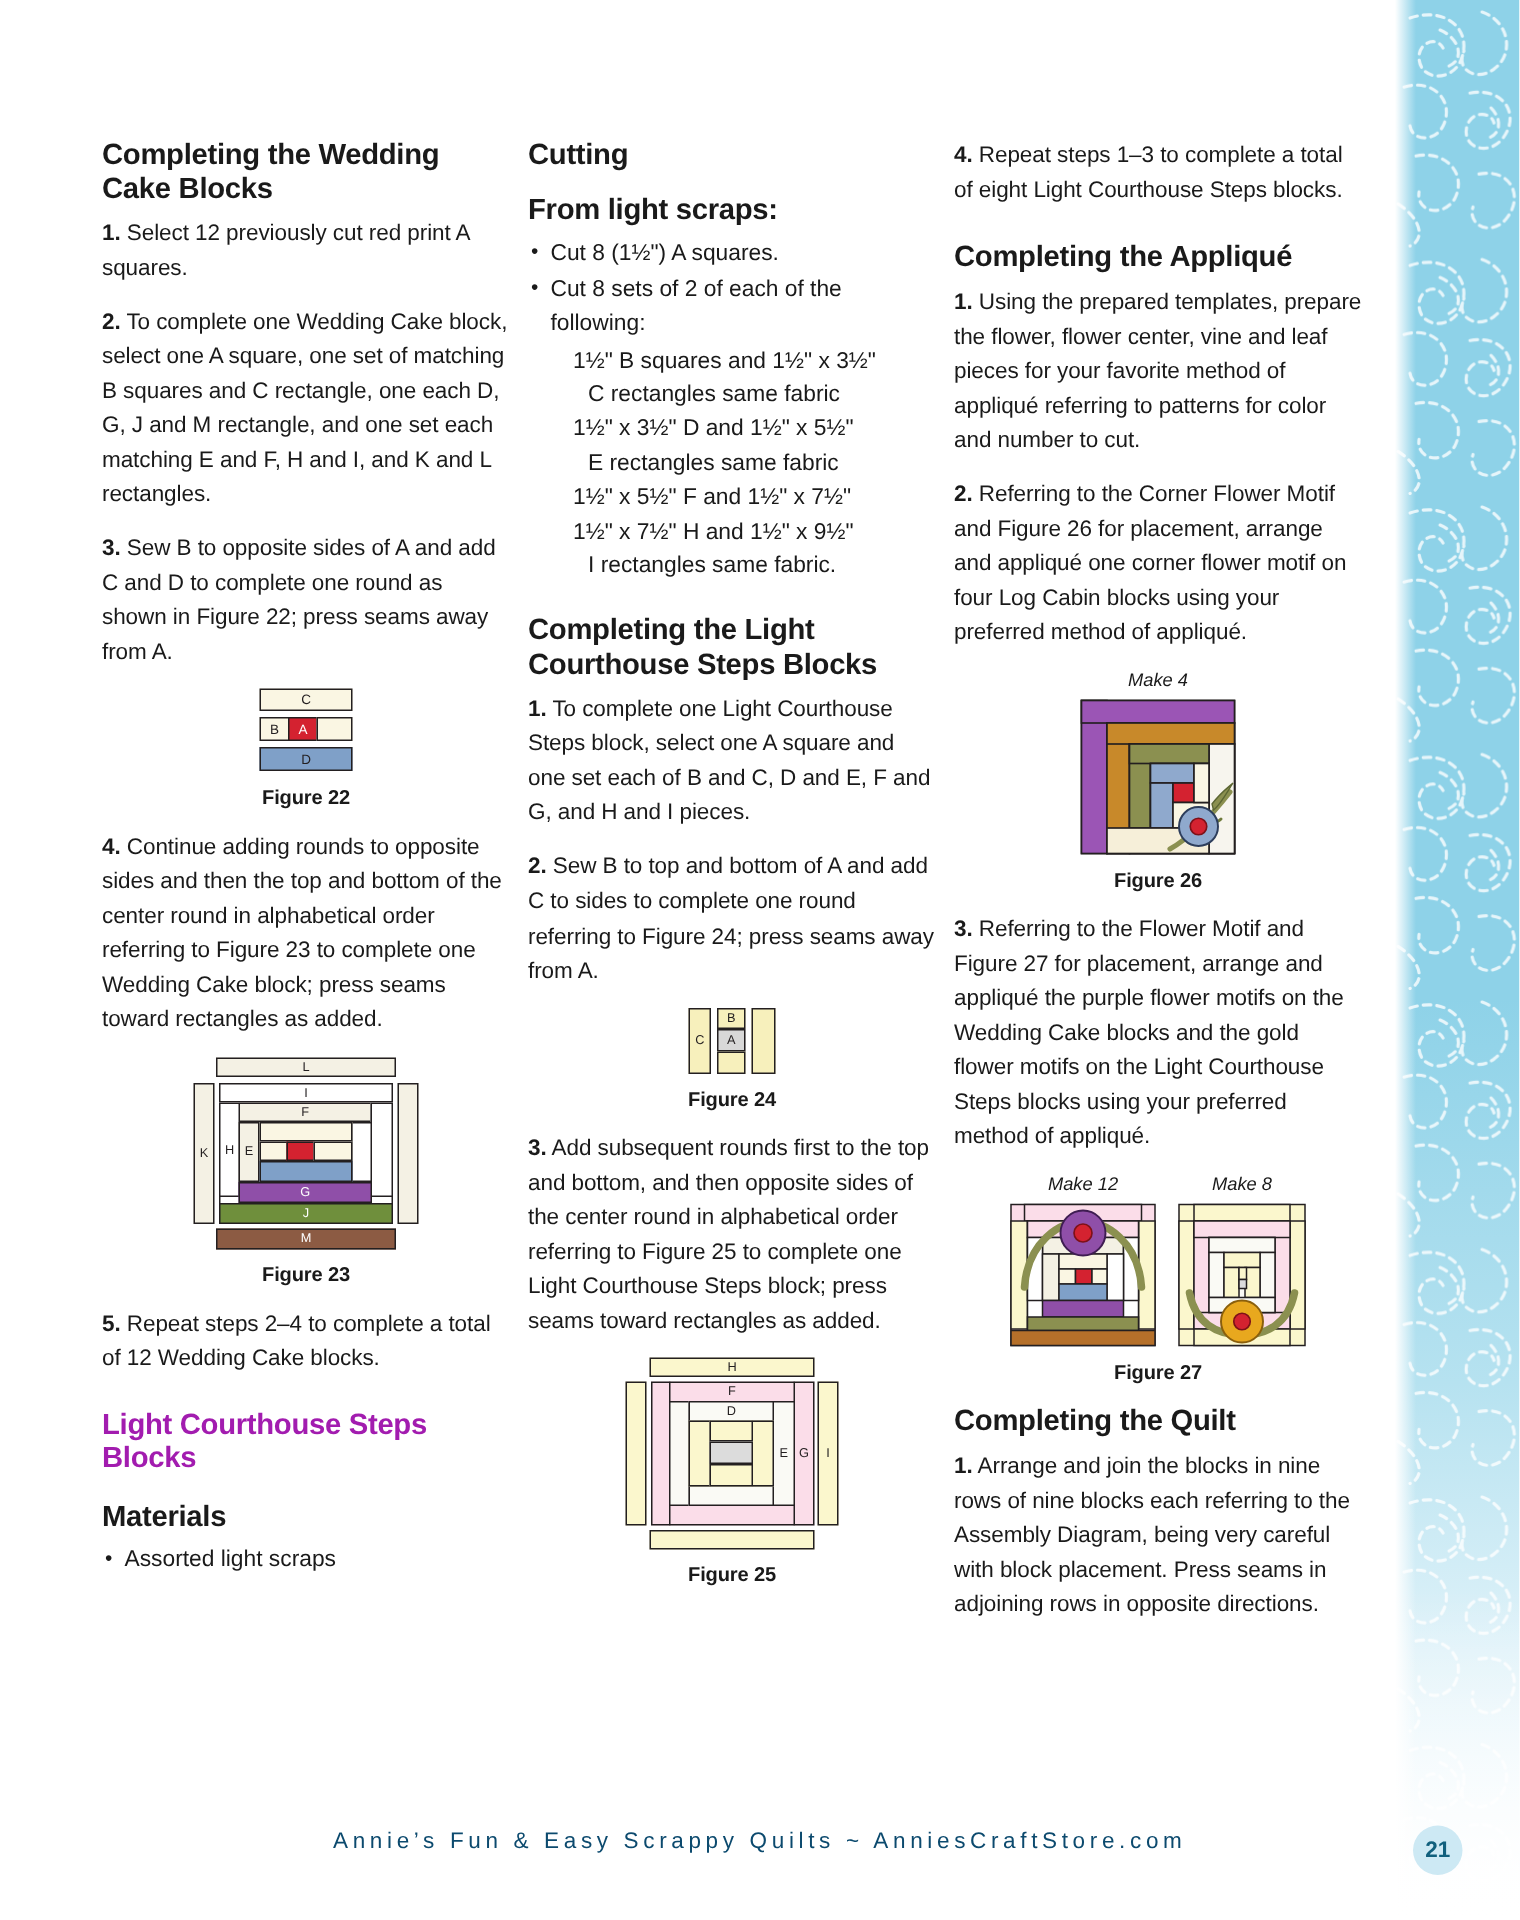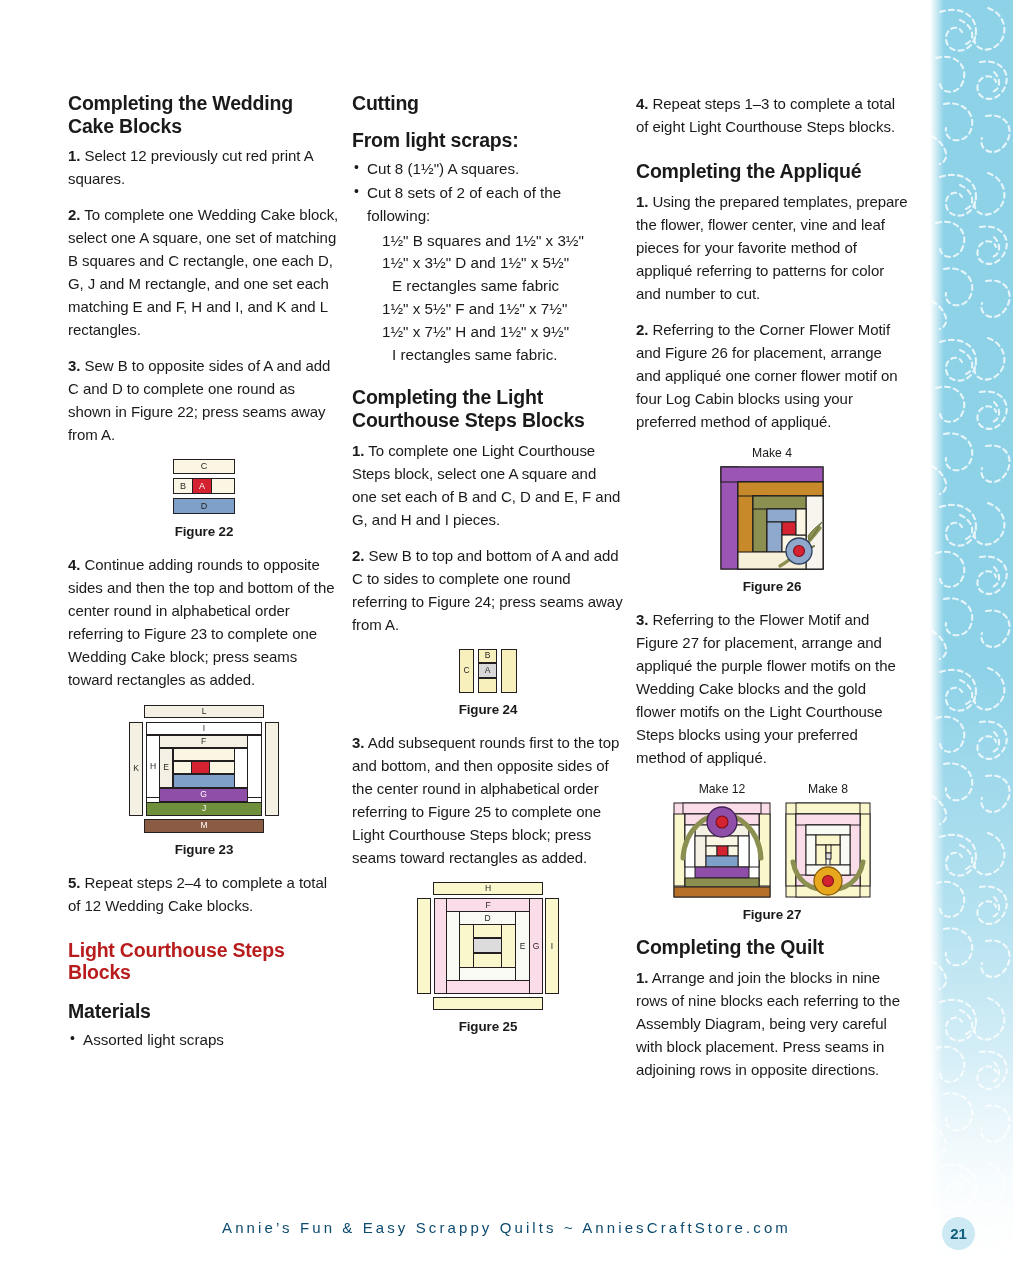--- a/index.html
+++ b/index.html
@@ -33,21 +33,21 @@
     position:absolute;
     left:68px; top:92px; width:862px;
     display:flex; gap:12px;
   }
   .col { width:272px; }
 
   h2.sec {
     font-size:19.5px; font-weight:bold; line-height:1.16;
     margin:0 0 7px 0; letter-spacing:-0.2px;
   }
-  h2.sec.teal { color:#b91c1c; }
+  h2.sec.teal { color:#a21caf; }
   h2.sec.tight-top { margin-top:22px; }
 
   p.body {
     font-size:15px; line-height:1.535;
     margin:0 0 13px 0;
     letter-spacing:-0.05px;
   }
   p.body .num { font-weight:bold; }
 
   ul.bullets { margin:0 0 2px 0; padding:0; list-style:none; }
@@ -60,21 +60,21 @@
   }
   .cutlines { margin:0 0 4px 0; }
   .cutlines div { font-size:15.2px; line-height:1.5; padding-left:30px; }
   .cutlines div.ind { padding-left:40px; }
 
   .figwrap { text-align:center; margin:6px 0 14px 0; }
   .figcap {
     font-size:13.4px; font-weight:bold; text-align:center;
     margin-top:9px; letter-spacing:-0.1px;
   }
-  .makelabel { font-size:12.2px; text-align:center; margin-bottom:6px; }
+  .makelabel { font-size:12.2px; text-align:center; margin-bottom:6px;font-style:italic; }
 
   
   .patch {
     position:absolute;
     border:1px solid #231f20;
     display:flex; align-items:center; justify-content:center;
     font-size:9px; line-height:1; color:#231f20;
     font-family:"Liberation Sans", sans-serif;
   }
   .diagram { position:relative; margin:0 auto; }
@@ -211,20 +211,21 @@
     <h2 class="sec">Cutting</h2>
     <h2 class="sec" style="margin-top:14px;">From light scraps:</h2>
 
     <ul class="bullets">
       <li>Cut 8 (1½") A squares.</li>
       <li>Cut 8 sets of 2 of each of the following:</li>
     </ul>
 
     <div class="cutlines">
       <div>1½" B squares and 1½" x 3½"</div>
+      <div class="ind">C rectangles same fabric</div>
       <div>1½" x 3½" D and 1½" x 5½"</div>
       <div class="ind">E rectangles same fabric</div>
       <div>1½" x 5½" F and  1½" x 7½"</div>
       <div>1½" x 7½" H and 1½" x 9½"</div>
       <div class="ind">I rectangles same fabric.</div>
     </div>
 
     <h2 class="sec" style="margin-top:20px;">Completing the Light Courthouse Steps Blocks</h2>
 
     <p class="body"><span class="num">1.</span><span> To complete one Light Courthouse Steps block, select one A square and one set each of B and C, D and E, F and G, and H and I pieces.</span></p>

